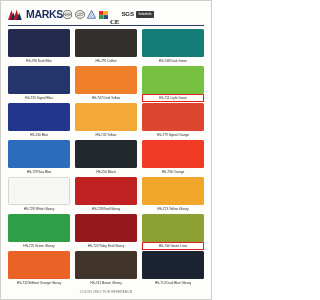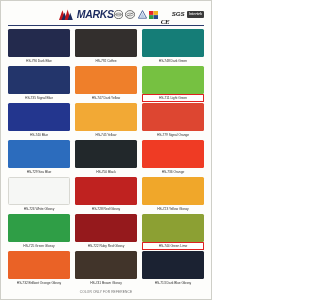--- a/index.html
+++ b/index.html
@@ -21,24 +21,23 @@
     position: relative;
     display: flex;
     flex-direction: column;
     padding: 5px 7px 3px 7px;
   }
 
   
   .header {
     display: flex;
     align-items: center;
-    justify-content: flex-end;
+    justify-content: flex-start;
     height: 17px;
     flex: 0 0 auto;
-    font-style: italic;
   }
   .brand {
     display: flex;
     align-items: center;
     gap: 1px;
   }
   .brand-mark {
     width: 17px;
     height: 11px;
     position: relative;

